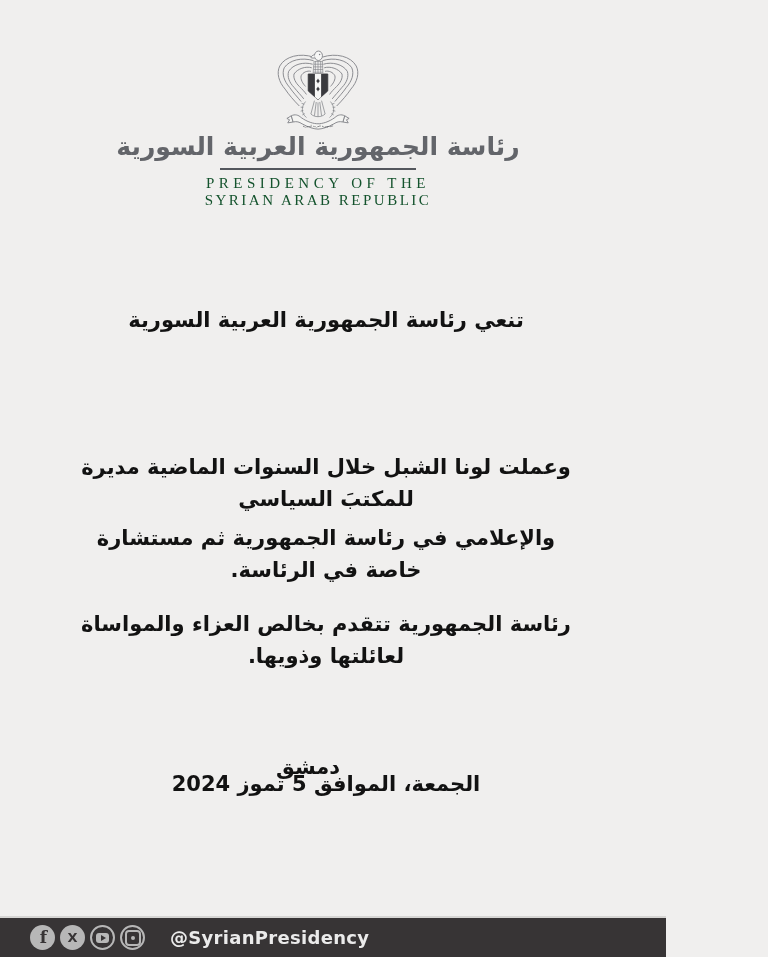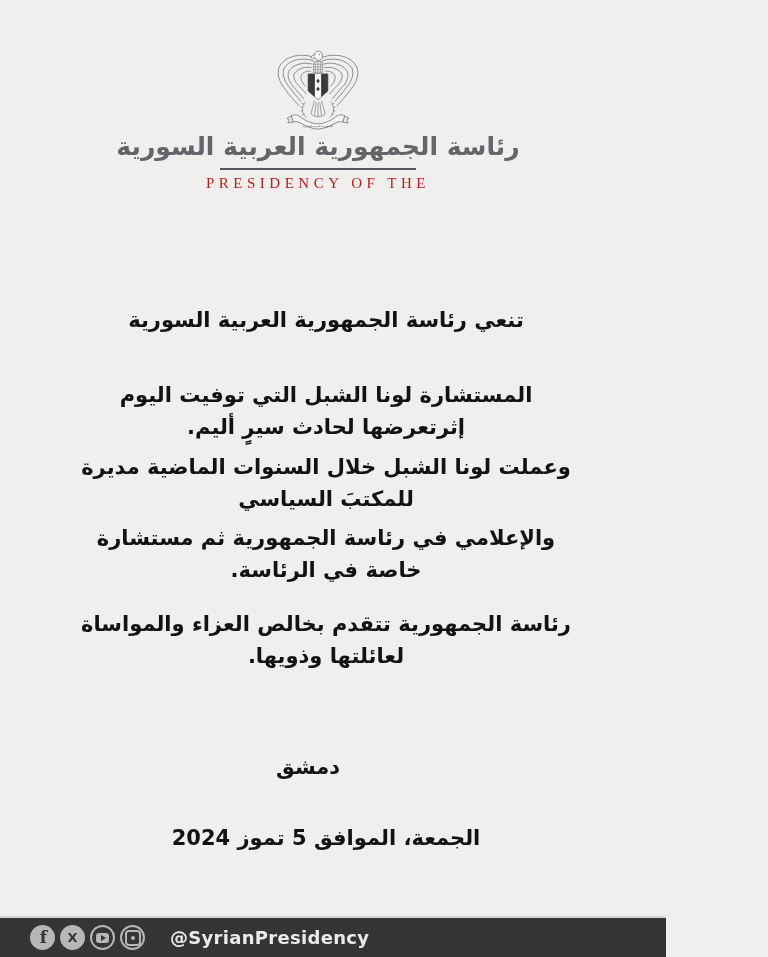--- a/index.html
+++ b/index.html
@@ -15,40 +15,40 @@
   .letterhead{position:absolute;top:0;left:0;width:100%;text-align:center;}
   .emblem{display:block;margin:50px auto 0;width:100px;height:80px;}
   .ar-logotype{
     margin-top:2px;
     font-size:25px;font-weight:bold;color:#63656a;
     direction:rtl;line-height:30px;
   }
   .lh-divider{width:196px;height:2px;background:#54575d;margin:6px auto 5px;}
   .en-line{
     font-family:"Liberation Serif",serif;
-    color:#b91c1c;font-size:15px;line-height:17px;
+    color:#14532d;font-size:15px;line-height:17px;
   }
   .en-line.one{letter-spacing:4.5px;}
   .en-line.two{letter-spacing:2.5px;}
 
   
   .st-line{
     position:absolute;left:0;width:100%;
     box-sizing:border-box;padding:0 60px;
     text-align:center;direction:rtl;
     font-size:21px;font-weight:bold;color:#121212;
     line-height:32px;margin:8px;
   }
   .l1{top:296px;}
   .l2{top:371px;padding:0 80px;}
   .l3{top:443px;}
   .l4{top:514px;}
   .l5{top:600px;}
   .city{top:743px;padding-left:24px;}
-  .date{top:814px;}
+  .date{top:760px;}
 
   
   .social-bar{
     position:absolute;left:0;bottom:0;width:100%;height:39px;
     background:#373435;border-top:2px solid #d6d5d3;
     box-sizing:content-box;
     display:flex;align-items:center;
     padding-left:30px;
   }
   .s-icon{
@@ -146,24 +146,24 @@
         <path d="M20,74 C24,72 28,73 31,76 C38,81 45,83 50,83 C55,83 62,81 69,76 C72,73 76,72 80,74 L78,81 C74,80 71,81 68,83 C61,87 54,89 50,89 C46,89 39,87 32,83 C29,81 26,80 22,81 Z" fill="#f4f4f2"></path>
         <text x="50" y="86.2" font-size="3.2" text-anchor="middle" fill="#55565a" stroke="none">الجمهورية العربية السورية</text>
       </g>
     </svg>
 
     <div class="ar-logotype">رئاسة الجمهورية العربية السورية</div>
 
     <div class="lh-divider"></div>
 
     <div class="en-line one">PRESIDENCY OF THE</div>
+    <div class="en-line two">SYRIAN ARAB REPUBLIC</div>
   </div>
 
   <p class="st-line l1">تنعي رئاسة الجمهورية العربية السورية</p>
-  <p class="st-line l2">المستشارة لونا الشبل التي توفيت اليوم إثرتعرضها لحادث سيرٍ أليم.</p>
   <p class="st-line l4">والإعلامي في رئاسة الجمهورية ثم مستشارة خاصة في الرئاسة.</p>
   <p class="st-line l3">وعملت لونا الشبل خلال السنوات الماضية مديرة للمكتبَ السياسي</p>
   <p class="st-line l5">رئاسة الجمهورية تتقدم بخالص العزاء والمواساة لعائلتها وذويها.</p>
 
   <p class="st-line city">دمشق</p>
   <p class="st-line date">الجمعة، الموافق 5 تموز 2024</p>
 
   <div class="social-bar">
     <div class="s-icon solid">
       <span class="fb-glyph">f</span>

